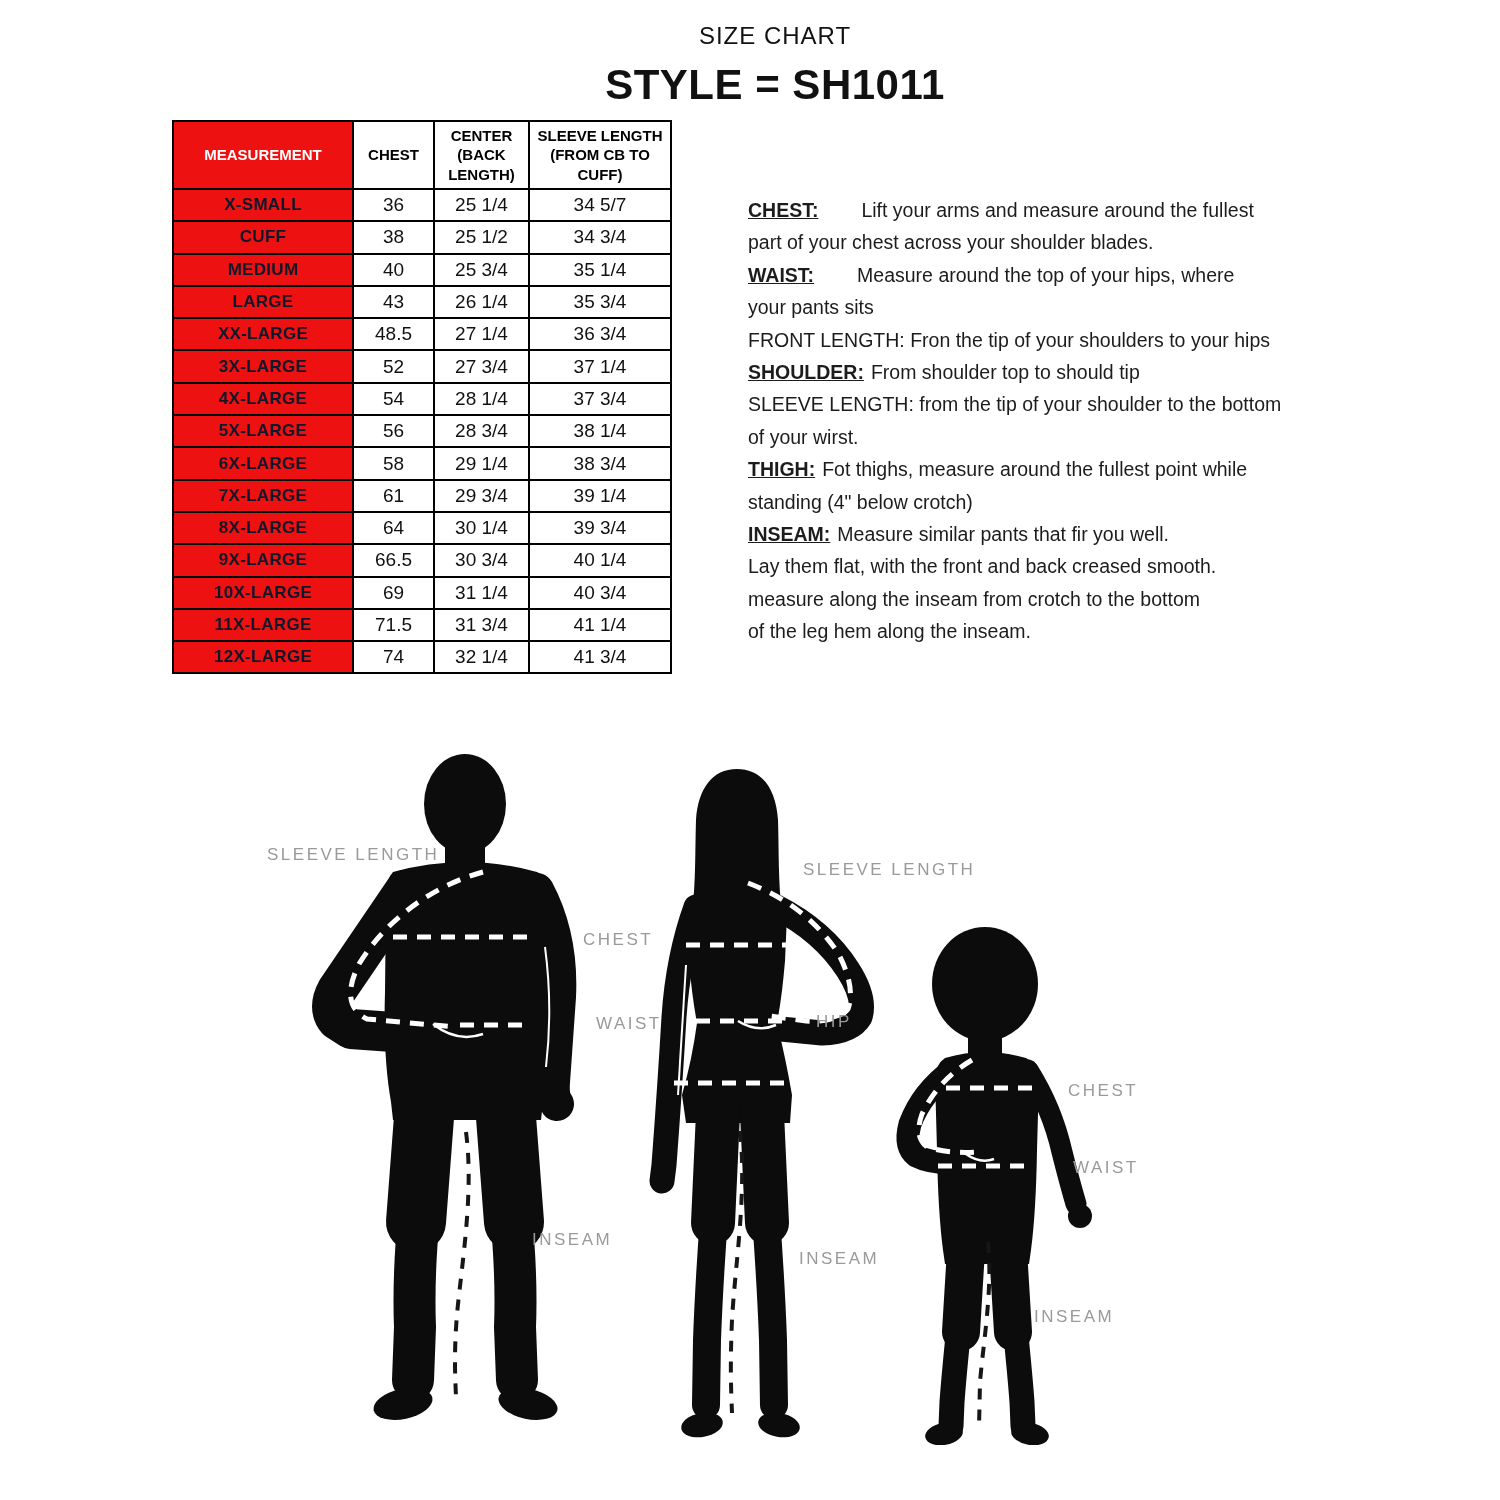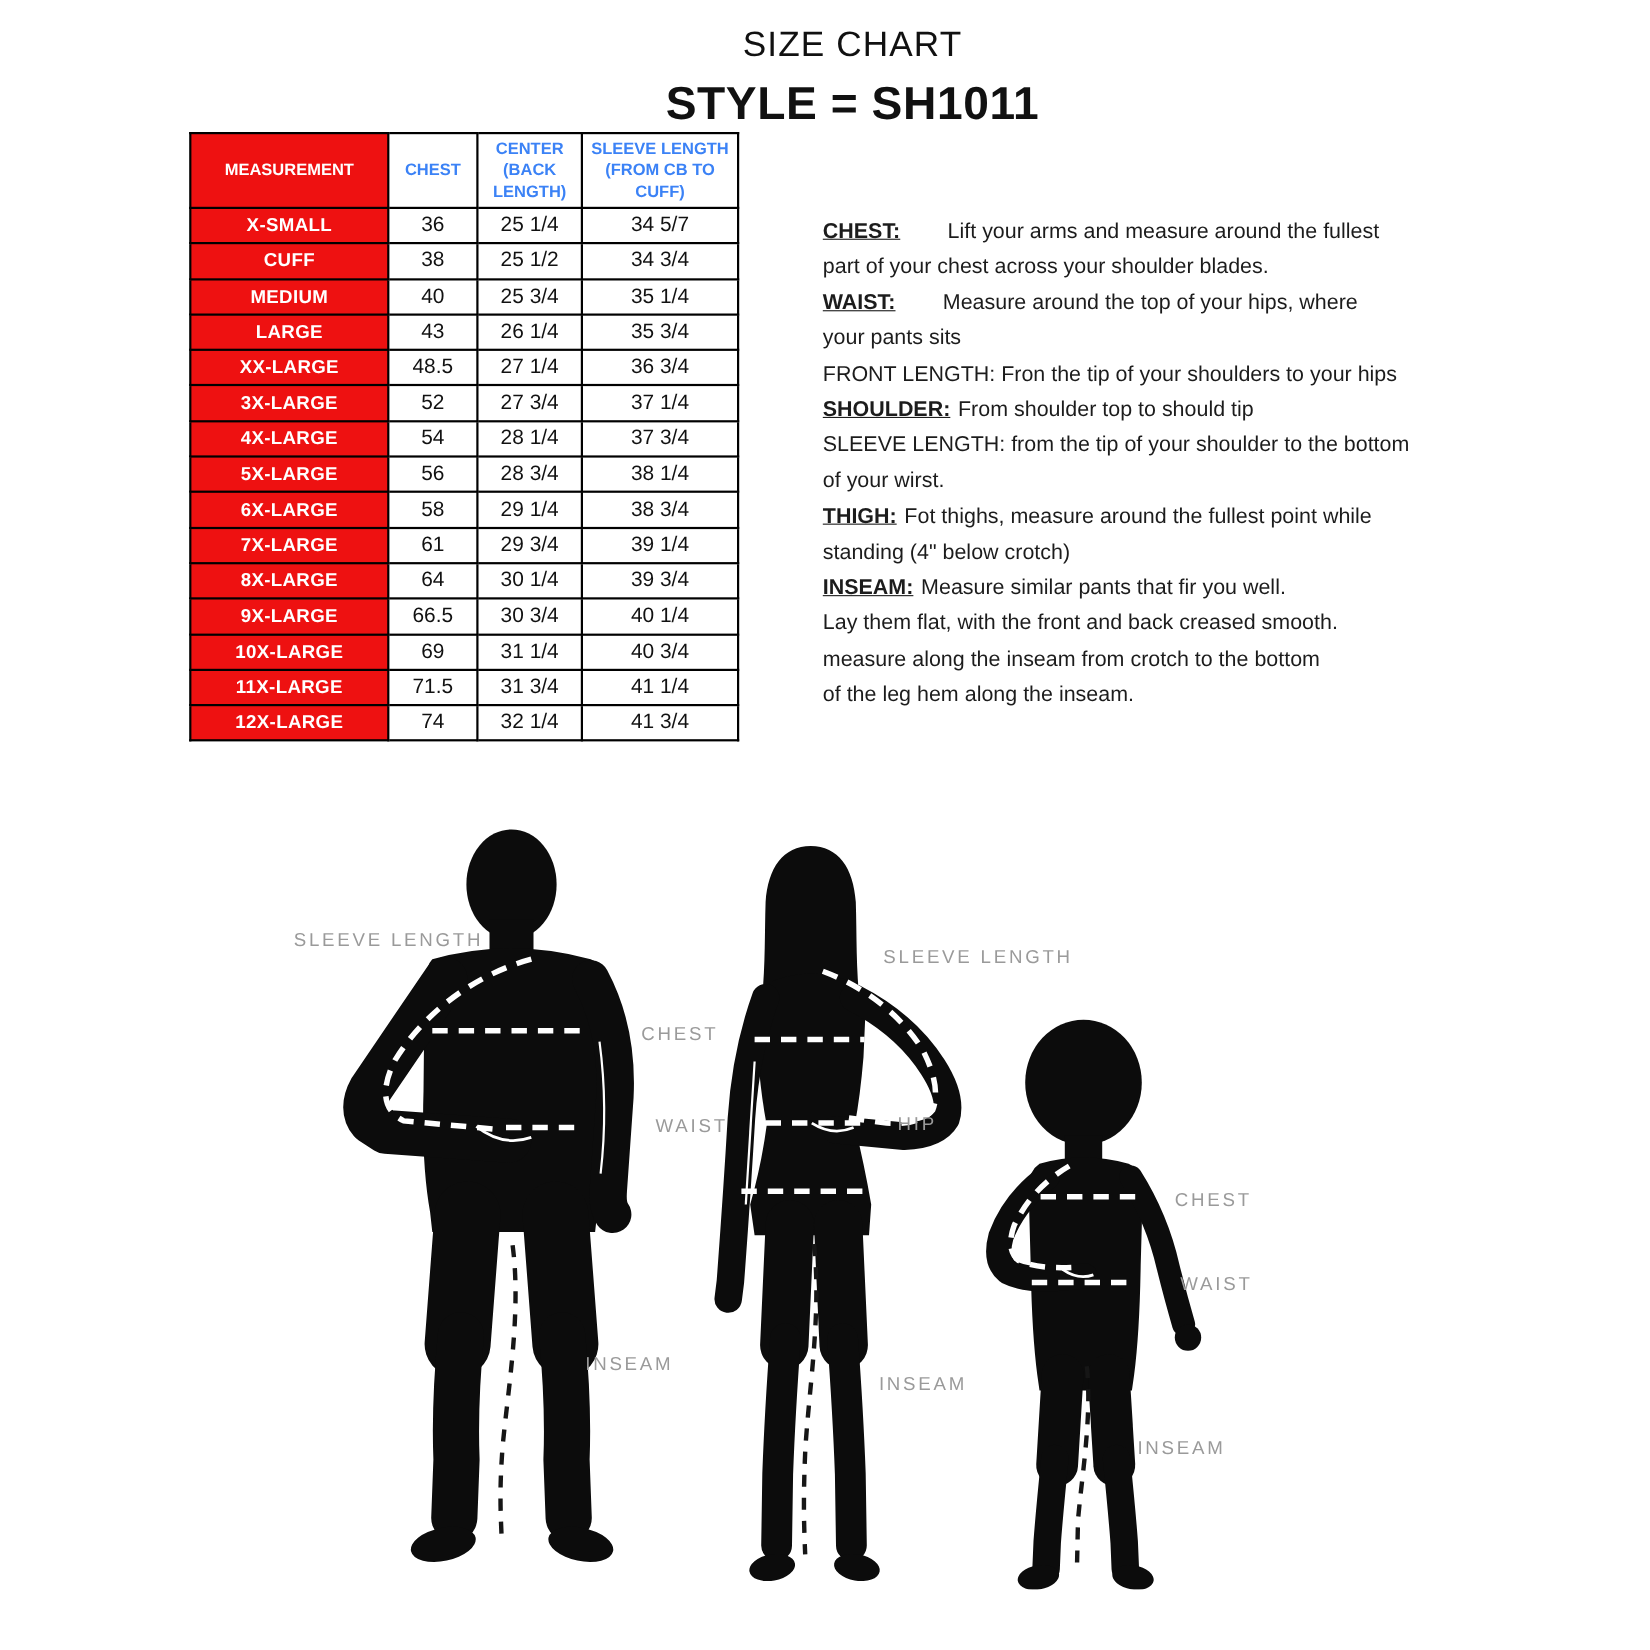--- a/index.html
+++ b/index.html
@@ -2,30 +2,30 @@
 <html style="--accent_red: #ee1111; --label_gray: #9a9a9a;"><head>
 <meta charset="utf-8">
 <style>
   :root{ --accent_red:#ee1111; --label_gray:#9a9a9a; }
   html,body{margin:0;padding:0;background:#fff;}
   .page{position:relative;width:1500px;height:1500px;background:#fff;overflow:hidden;
         font-family:"Liberation Sans",sans-serif;color:#111;}
 
   
   .title-block{position:absolute;left:530px;top:22px;width:490px;text-align:center;}
-  .title-main{font-size:32px;font-weight:400;letter-spacing:1px;}
+  .title-main{font-size:24px;font-weight:400;letter-spacing:1px;}
   .title-sub{font-size:42px;font-weight:700;margin-top:11px;letter-spacing:.5px;}
 
   
   .size-table{position:absolute;left:172px;top:120px;width:498px;border-collapse:collapse;table-layout:fixed;}
   .size-table th,.size-table td{border:2px solid #000;text-align:center;vertical-align:middle;padding:0;}
-  .size-table th{font-size:15px;font-weight:700;line-height:1.3;white-space:pre-line;height:66px;background:#fff;color:#3b82f6;}
+  .size-table th{font-size:15px;font-weight:700;line-height:1.3;white-space:pre-line;height:66px;background:#fff;color:#000000;}
   .size-table th.red{background:var(--accent_red);color:#fff;}
   .size-table td{height:30.3px;font-size:19px;color:#111;background:#fff;}
-  .size-table td.sz{background:var(--accent_red);color:#ffffff;font-weight:700;font-size:17px;letter-spacing:.3px;}
+  .size-table td.sz{background:var(--accent_red);color:#0f172a;font-weight:700;font-size:17px;letter-spacing:.3px;}
 
   
   .instructions{position:absolute;left:748px;top:194px;width:480px;color:#1c1c1c;}
   .instr-line{height:32.4px;line-height:32.4px;font-size:19.5px;white-space:nowrap;}
   .instr-label{font-weight:700;text-decoration:underline;}
   .tab-lg{margin-right:43px;}
   .tab-sm{margin-right:7px;}
 
   
   .fig{position:absolute;}

